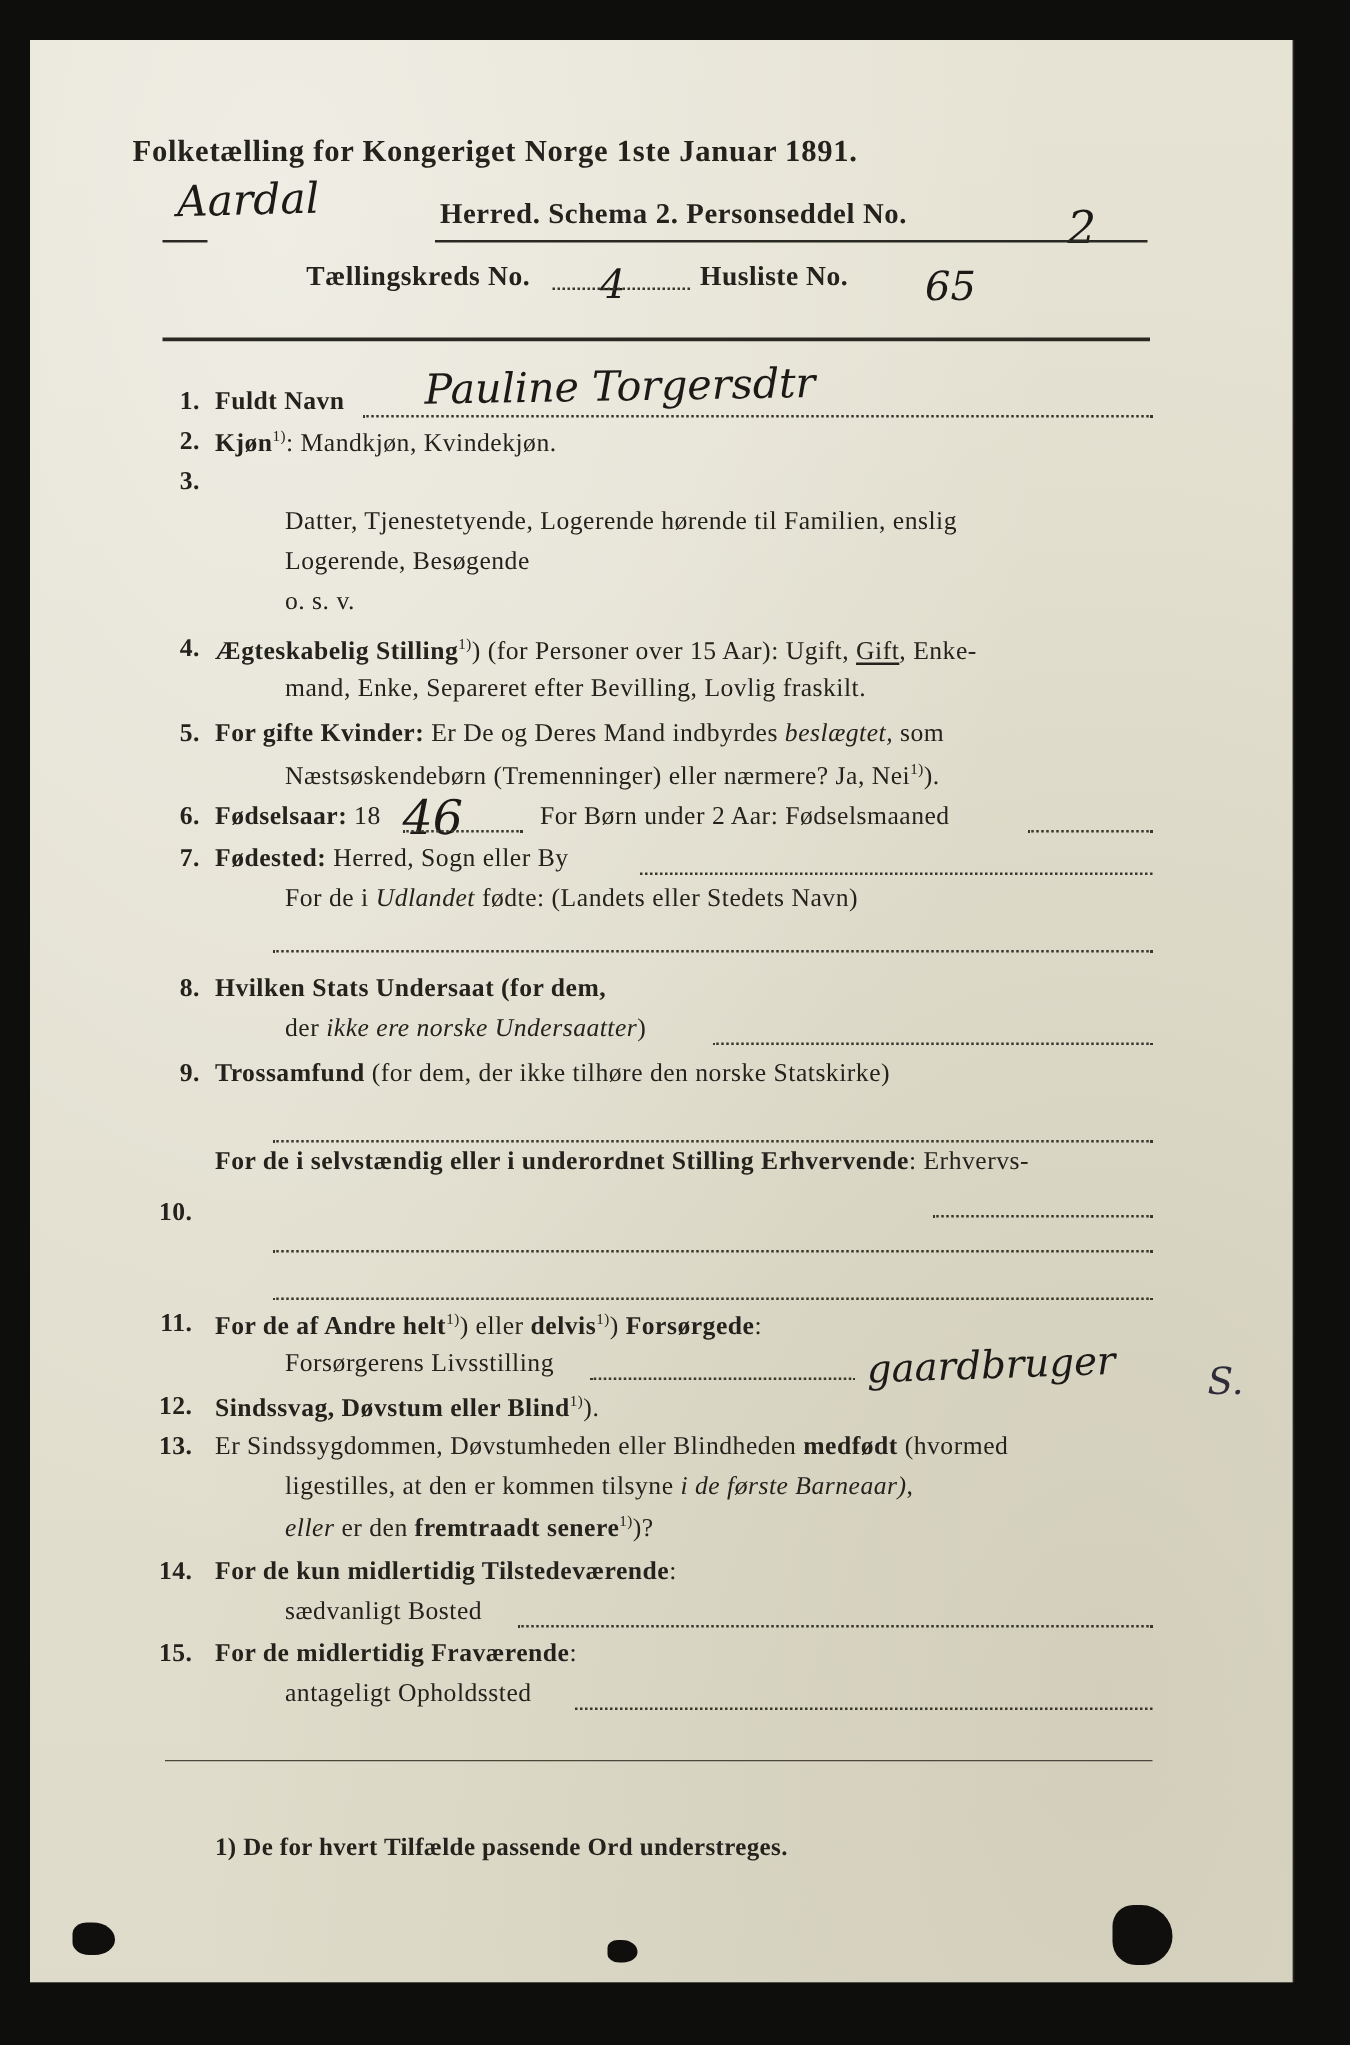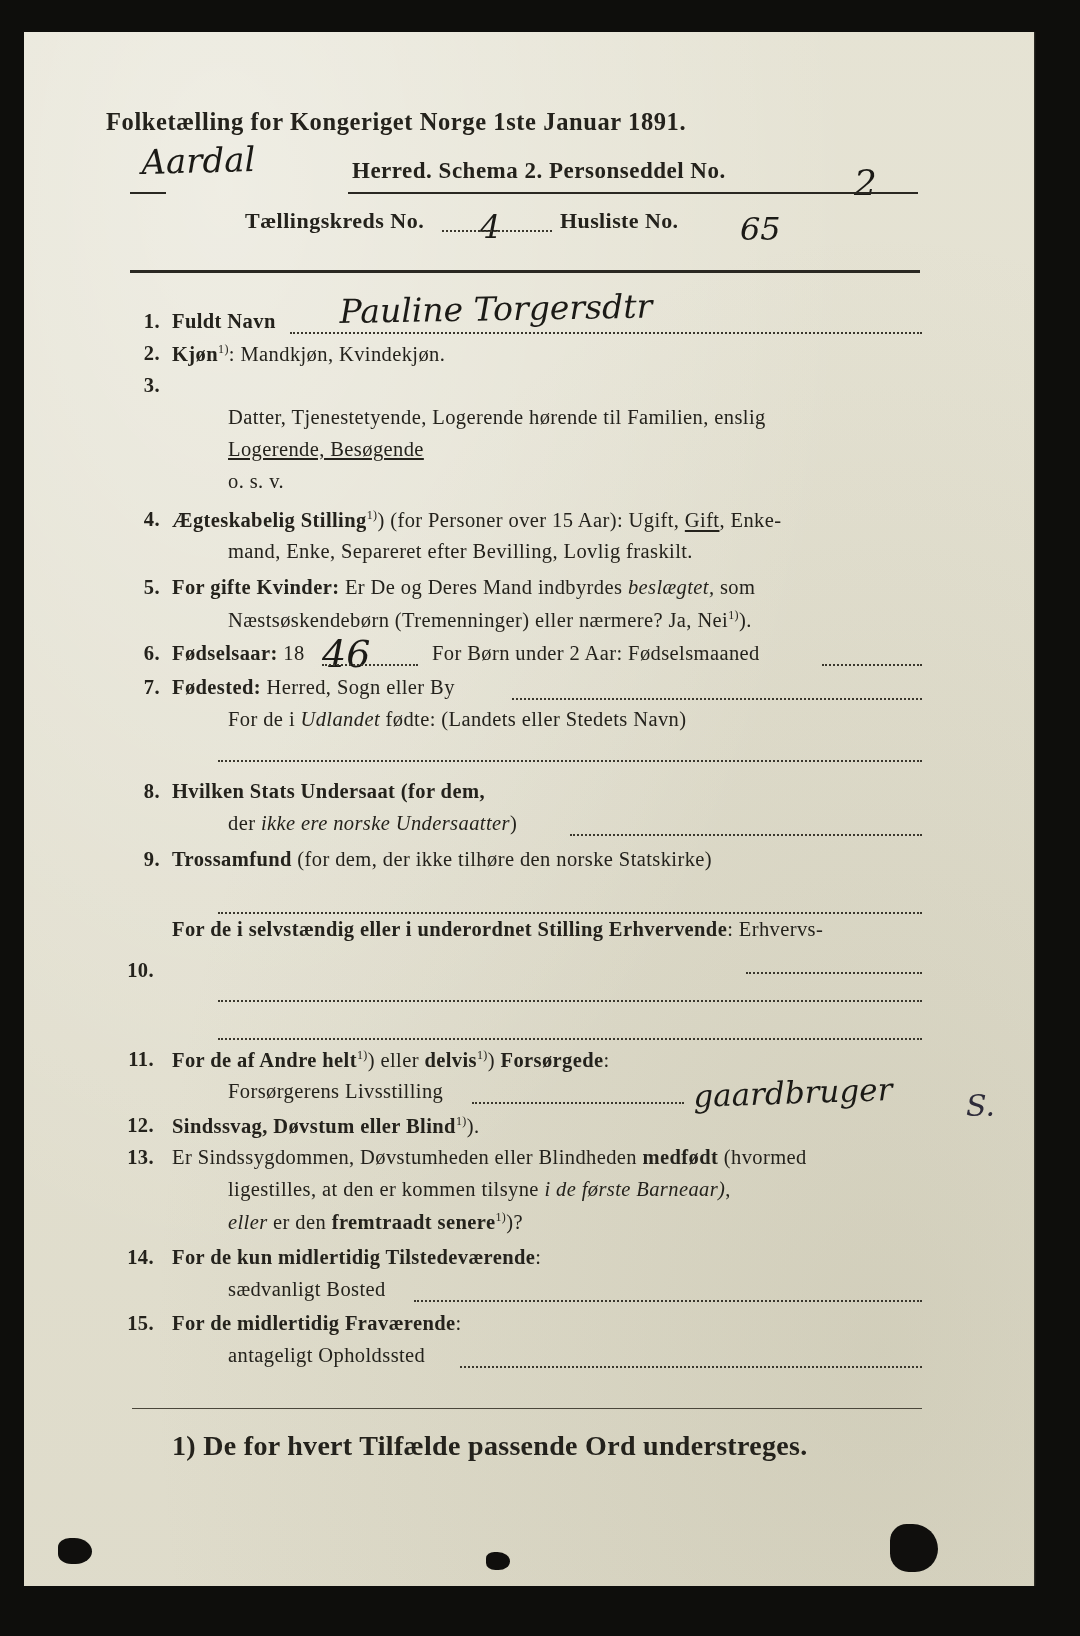--- a/index.html
+++ b/index.html
@@ -134,22 +134,22 @@
     font-weight: bold;
   }
   .bold { font-weight: bold; }
   .ital { font-style: italic; }
   .uline { text-decoration: underline; text-underline-offset: 3px; }
   .sup { font-size: 12px; vertical-align: super; }
 
   .footnote {
     position: absolute;
     left: 150px;
-    top: 1400px;
-    font-size: 28px;
+    top: 1437px;
+    font-size: 20px;
     font-weight: bold;
     letter-spacing: 0.3px;
   }
 </style>
 </head>
 <body>
 
 <div class="page">
 
   <div class="sheet">
@@ -177,21 +177,21 @@
       <div class="dotline" style="left:268px; top:302px; width:632px;"></div>
       <div class="hand" style="left:318px; top:262px; font-size:33px; transform:rotate(-1deg);">Pauline Torgersdtr</div>
 
       <div class="printed num" style="left:96px; top:312px;">2.</div>
       <div class="printed row" style="left:150px; top:312px;">
         <span class="bold">Kjøn</span><span class="sup">1)</span><span>:  Mandkjøn,  Kvindekjøn.</span>
       </div>
 
       <div class="printed num" style="left:96px; top:344px;">3.</div>
       <div class="printed row" style="left:206px; top:376px;">Datter,  Tjenestetyende,  Logerende hørende til Familien,  enslig</div>
-      <div class="printed row" style="left:206px; top:408px;text-decoration:underline;">Logerende,  Besøgende</div>
+      <div class="printed row" style="left:206px; top:408px;">Logerende,  Besøgende</div>
       <div class="printed row" style="left:206px; top:440px;text-align:right;">o. s. v.</div>
 
       <div class="printed num" style="left:96px; top:478px;">4.</div>
       <div class="printed row" style="left:150px; top:478px;">
         <span class="bold">Ægteskabelig Stilling</span><span class="sup">1)</span><span>) (for Personer over 15 Aar):  Ugift,  </span><span class="uline">Gift</span><span>,  Enke-</span>
       </div>
       <div class="printed row" style="left:206px; top:510px;">mand,  Enke,  Separeret efter Bevilling,  Lovlig fraskilt.</div>
 
       <div class="printed num" style="left:96px; top:546px;">5.</div>
       <div class="printed row" style="left:150px; top:546px;">

